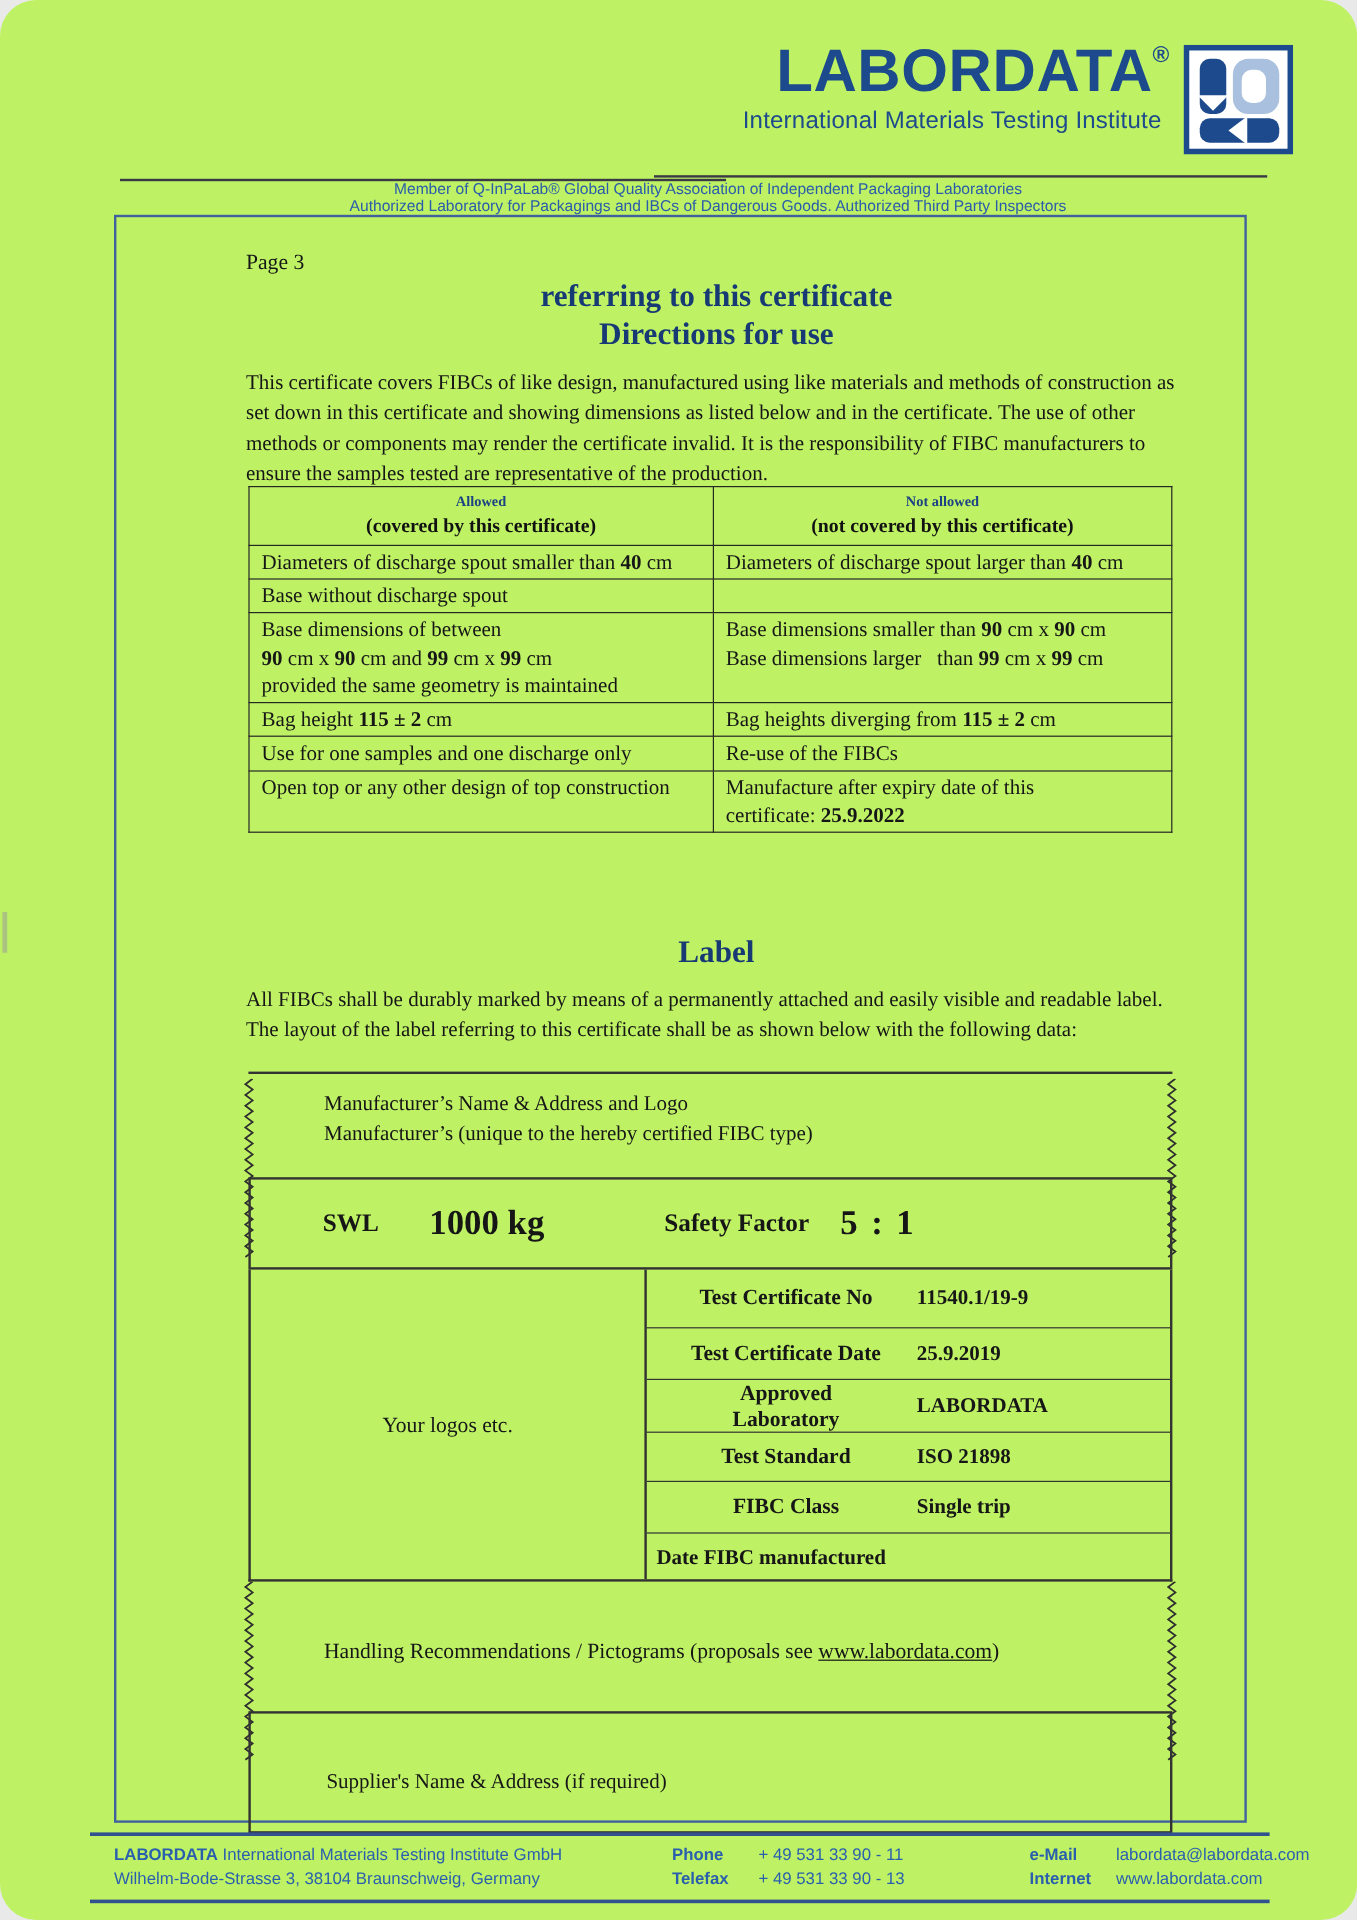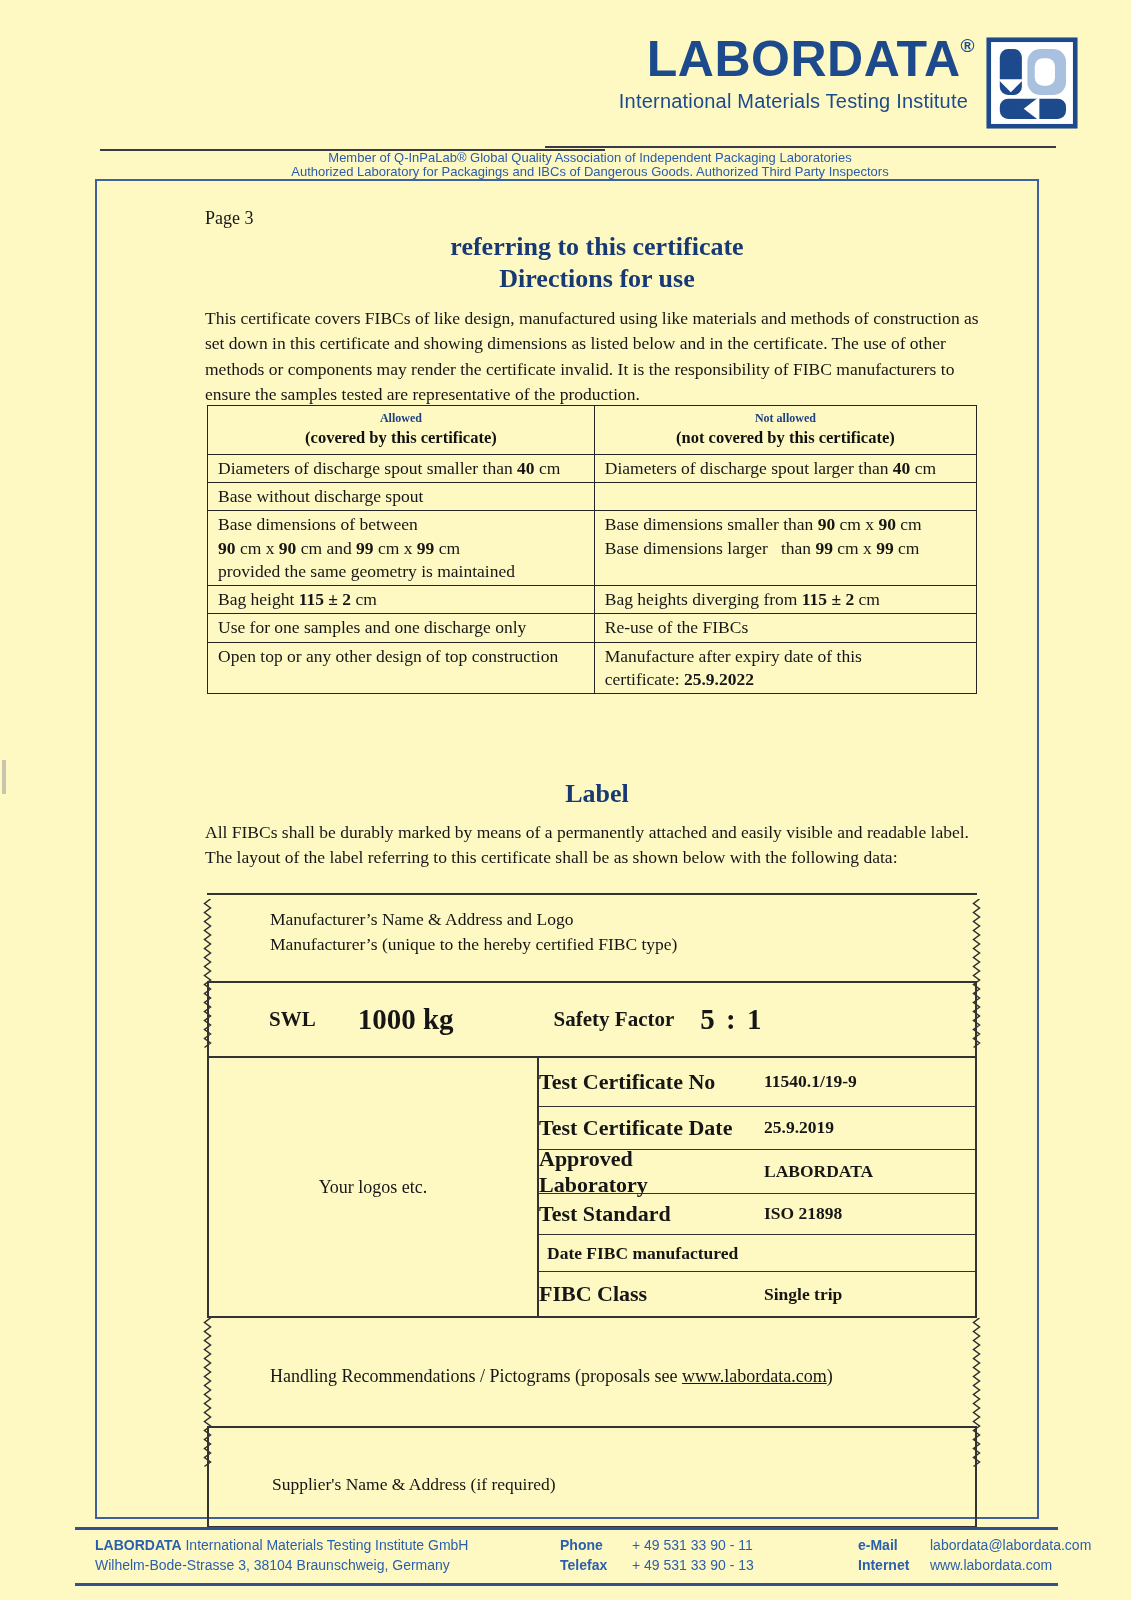--- a/index.html
+++ b/index.html
@@ -1,17 +1,17 @@
 <!DOCTYPE html>
 <html><head>
 <meta charset="utf-8">
 <style>
   html,body{margin:0;padding:0;background:#e9e9e9;}
-  .page{position:relative;width:1131px;height:1600px;margin:0 auto;background:#fef9c3;
-        font-family:"Liberation Serif",serif;color:#161616;overflow:hidden;}
+  .page{position:relative;width:1131px;height:1600px;margin:0 auto;background:#bef264;
+        font-family:"Liberation Serif",serif;color:#161616;overflow:hidden;border-radius:30px;}
 
   
   .brand{position:absolute;left:500px;top:34px;width:475px;text-align:right;
          font-family:"Liberation Sans",sans-serif;font-weight:bold;font-size:50px;
          color:#1d4a8c;line-height:1;letter-spacing:0.5px;}
   .brand .reg{font-size:19px;vertical-align:24px;font-weight:bold;}
   .tagline{position:absolute;left:500px;top:90px;width:468px;text-align:right;
            font-family:"Liberation Sans",sans-serif;font-size:20px;color:#1d4a8c;letter-spacing:0.2px;}
   .logo{position:absolute;left:986px;top:36px;width:92px;height:94px;display:block;}
   .rule-a{position:absolute;left:100px;top:149px;width:505px;height:2px;background:#3a3a46;}
@@ -52,21 +52,21 @@
   .swl-value{font-size:29px;font-weight:bold;margin-left:42px;}
   .sf-label{font-size:21px;font-weight:bold;margin-left:100px;}
   .sf-value{font-size:29px;font-weight:bold;margin-left:26px;letter-spacing:2px;}
   .sec-c{height:260px;border-left:2px solid #333;border-right:2px solid #333;
          border-bottom:2px solid #333;display:flex;}
   .logos-cell{width:330px;border-right:2px solid #333;display:flex;align-items:center;
               justify-content:center;font-size:18px;}
   .cert-rows{flex:1;display:flex;flex-direction:column;}
   .crow{display:flex;align-items:center;border-bottom:1.7px solid #333;}
   .crow:last-child{border-bottom:none;}
-  .crow .lab{flex:0 0 200px;text-align:left;font-weight:bold;font-size:22px;}
+  .crow .lab{flex:0 0 200px;text-align:center;font-weight:bold;font-size:18px;padding-left:32px;}
   .crow .val{margin-left:25px;font-weight:bold;font-size:17.5px;}
   .val-big{font-size:25px;}
   .crow-date{padding-left:8px;font-weight:bold;font-size:17.5px;}
   .sec-d{height:108px;padding:48px 20px 12px 63px;font-size:18px;}
   .sec-e{height:102px;border:2px solid #333;padding:46px 20px 0 63px;font-size:17.5px;}
 
   .zz{position:absolute;width:9px;top:0;bottom:0;display:block;}
   .zz-l{left:-4px;} .zz-r{right:-4px;}
   .sec-a .zz{top:4px;}
 
@@ -204,25 +204,25 @@
           <span class="val">25.9.2019</span>
         </div>
         <div class="crow" style="height:44px">
           <span class="lab">Approved Laboratory</span>
           <span class="val">LABORDATA</span>
         </div>
         <div class="crow" style="height:41px">
           <span class="lab">Test Standard</span>
           <span class="val">ISO 21898</span>
         </div>
-        <div class="crow crow-date" style="height:38px">Date FIBC manufactured</div>
         <div class="crow" style="height:44px">
           <span class="lab">FIBC Class</span>
           <span class="val val-big">Single trip</span>
         </div>
+        <div class="crow crow-date" style="height:38px">Date FIBC manufactured</div>
       </div>
     </div>
 
     <div class="sec sec-d">
       <svg class="zz zz-l" viewBox="0 0 9 150">
           <polyline points="7.5,0 1.5,4.5 7.5,9 1.5,13.5 7.5,18 1.5,22.5 7.5,27 1.5,31.5 7.5,36 1.5,40.5 7.5,45 1.5,49.5 7.5,54 1.5,58.5 7.5,63 1.5,67.5 7.5,72 1.5,76.5 7.5,81 1.5,85.5 7.5,90 1.5,94.5 7.5,99 1.5,103.5 7.5,108 1.5,112.5 7.5,117 1.5,121.5 7.5,126 1.5,130.5 7.5,135 1.5,139.5 7.5,144 1.5,148.5" fill="none" stroke="#2f2f2f" stroke-width="1.5"></polyline>
         </svg>
       <svg class="zz zz-r" viewBox="0 0 9 150">
           <polyline points="7.5,0 1.5,4.5 7.5,9 1.5,13.5 7.5,18 1.5,22.5 7.5,27 1.5,31.5 7.5,36 1.5,40.5 7.5,45 1.5,49.5 7.5,54 1.5,58.5 7.5,63 1.5,67.5 7.5,72 1.5,76.5 7.5,81 1.5,85.5 7.5,90 1.5,94.5 7.5,99 1.5,103.5 7.5,108 1.5,112.5 7.5,117 1.5,121.5 7.5,126 1.5,130.5 7.5,135 1.5,139.5 7.5,144 1.5,148.5" fill="none" stroke="#2f2f2f" stroke-width="1.5"></polyline>
         </svg>

